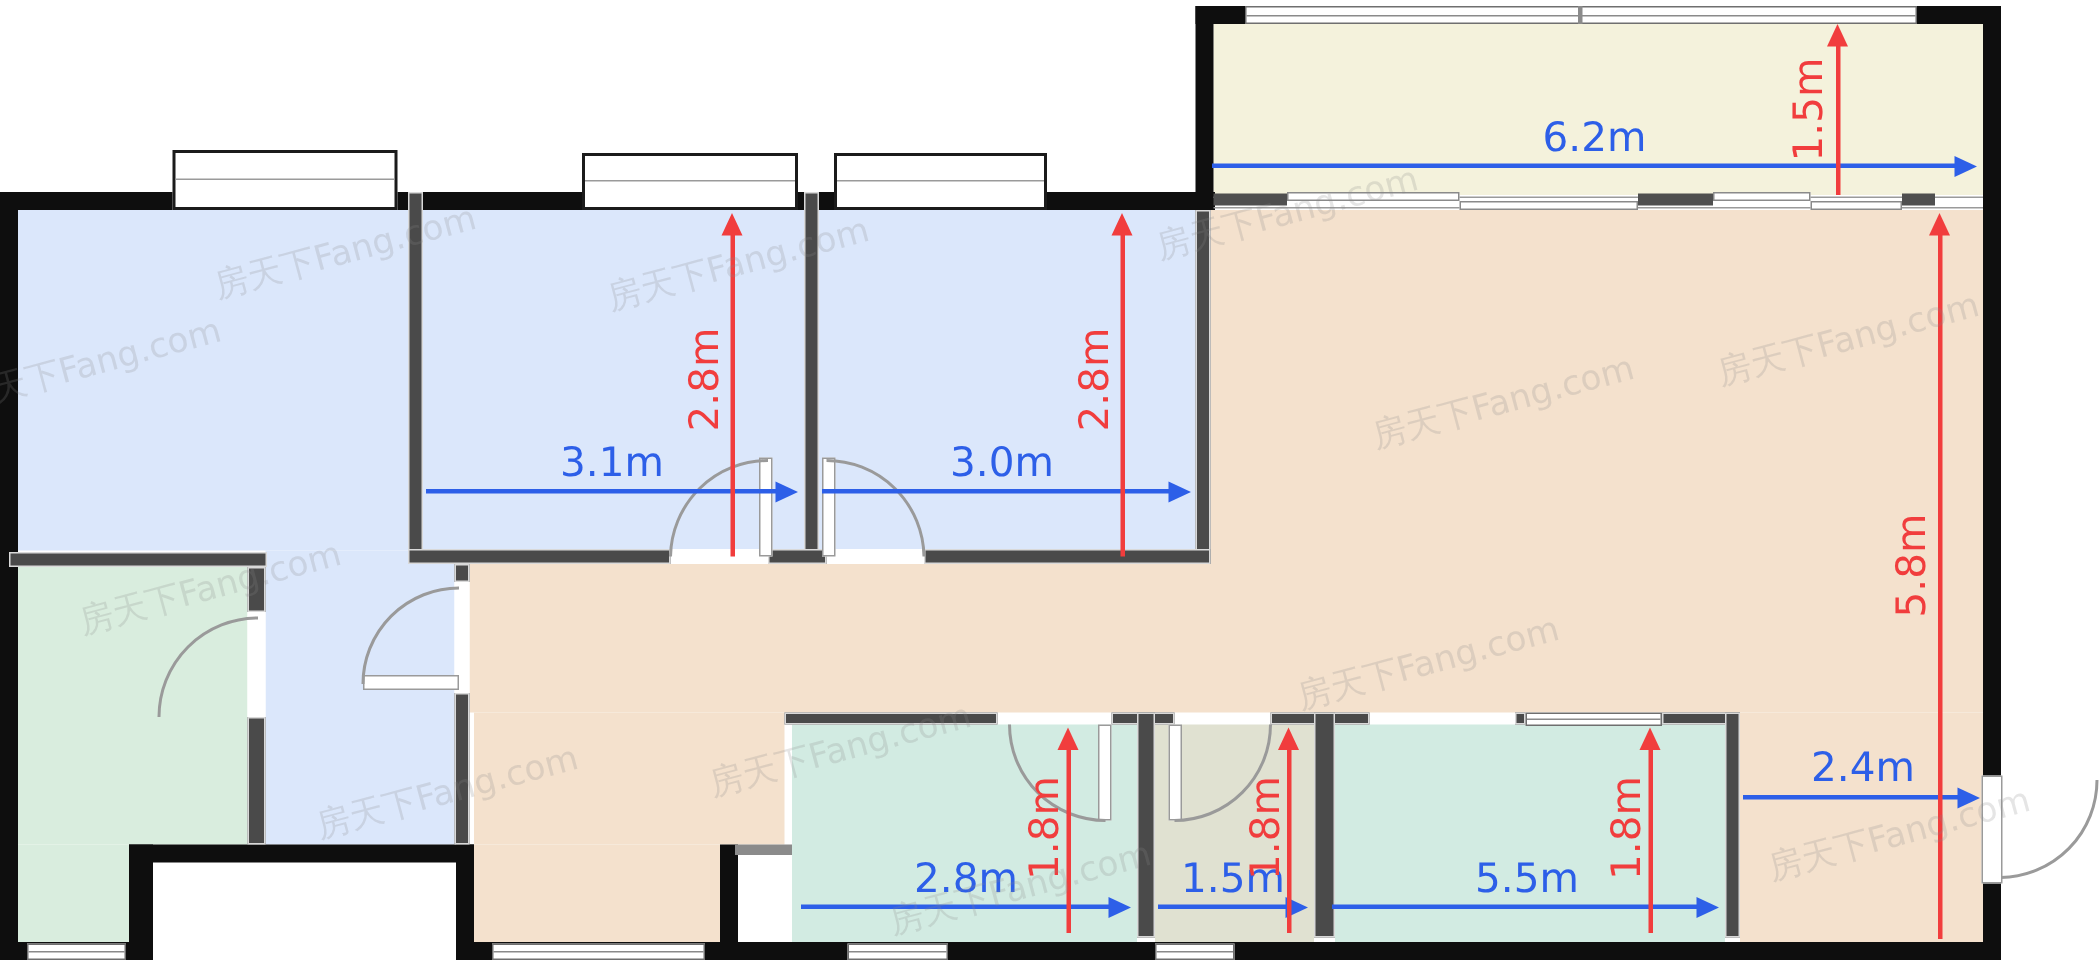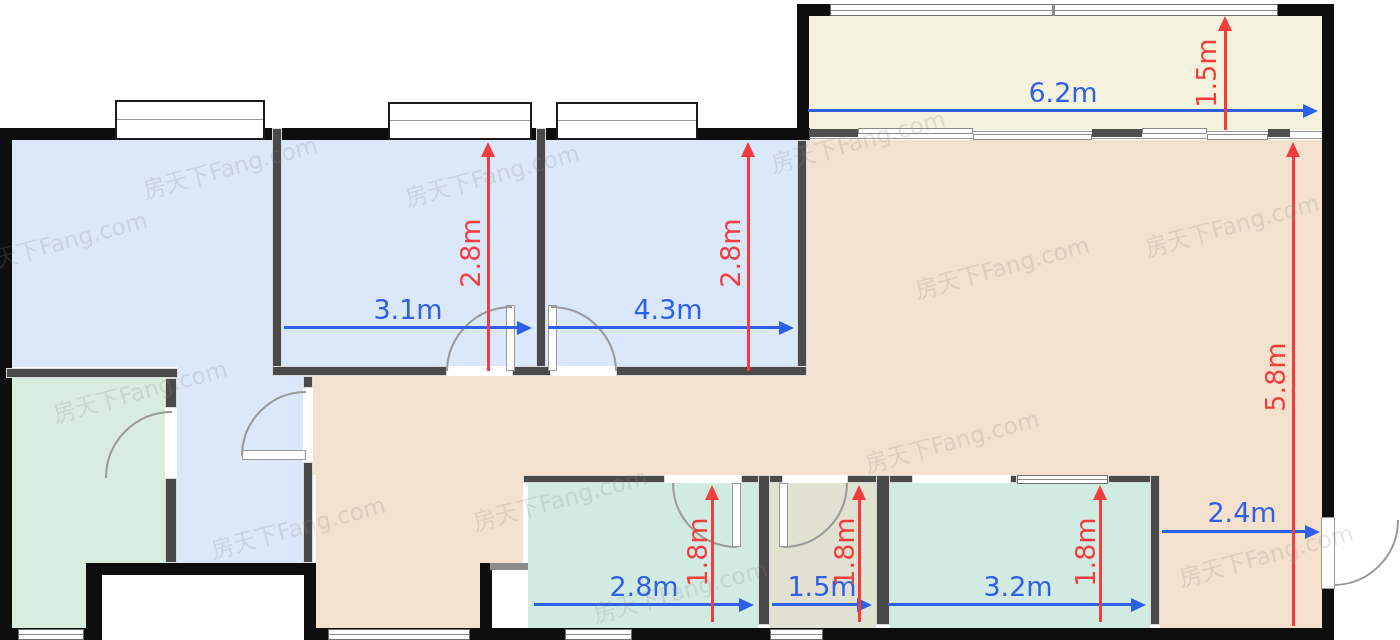--- a/index.html
+++ b/index.html
@@ -149,33 +149,33 @@
 
   <div id="dims-layer">
       <div class="dim-line-h" style="left: 808px; top: 109px; width: 497px;"></div>
       <div class="ah-right" style="left: 1303px; top: 104px;"></div>
       <div class="dim-label blue" style="left: 1063px; top: 92px;">6.2m</div>
       <div class="dim-line-h" style="left: 284px; top: 326px; width: 235px;"></div>
       <div class="ah-right" style="left: 517px; top: 321px;"></div>
       <div class="dim-label blue" style="left: 408px; top: 309px;">3.1m</div>
       <div class="dim-line-h" style="left: 548px; top: 326px; width: 233px;"></div>
       <div class="ah-right" style="left: 779px; top: 321px;"></div>
-      <div class="dim-label blue" style="left: 668px; top: 309px;">4.3m</div>
+      <div class="dim-label blue" style="left: 668px; top: 309px;">3.0m</div>
       <div class="dim-line-h" style="left: 1162px; top: 530px; width: 145px;"></div>
       <div class="ah-right" style="left: 1305px; top: 525px;"></div>
       <div class="dim-label blue" style="left: 1242px; top: 512px;">2.4m</div>
       <div class="dim-line-h" style="left: 534px; top: 603px; width: 207px;"></div>
       <div class="ah-right" style="left: 739px; top: 598px;"></div>
       <div class="dim-label blue" style="left: 644px; top: 586px;">2.8m</div>
       <div class="dim-line-h" style="left: 772px; top: 603px; width: 87px;"></div>
       <div class="ah-right" style="left: 857px; top: 598px;"></div>
       <div class="dim-label blue" style="left: 822px; top: 586px;">1.5m</div>
       <div class="dim-line-h" style="left: 888px; top: 603px; width: 245px;"></div>
       <div class="ah-right" style="left: 1131px; top: 598px;"></div>
-      <div class="dim-label blue" style="left: 1018px; top: 586px;">3.2m</div>
+      <div class="dim-label blue" style="left: 1018px; top: 586px;">5.5m</div>
       <div class="dim-line-v" style="left: 487px; top: 155px; height: 216px;"></div>
       <div class="ah-up" style="left: 481px; top: 142px;"></div>
       <div class="dim-label vert red" style="left: 470px; top: 253px;">2.8m</div>
       <div class="dim-line-v" style="left: 747px; top: 155px; height: 216px;"></div>
       <div class="ah-up" style="left: 741px; top: 142px;"></div>
       <div class="dim-label vert red" style="left: 730px; top: 253px;">2.8m</div>
       <div class="dim-line-v" style="left: 1224px; top: 29px; height: 101px;"></div>
       <div class="ah-up" style="left: 1218px; top: 16px;"></div>
       <div class="dim-label vert red" style="left: 1206px; top: 73px;">1.5m</div>
       <div class="dim-line-v" style="left: 1292px; top: 155px; height: 471px;"></div>

